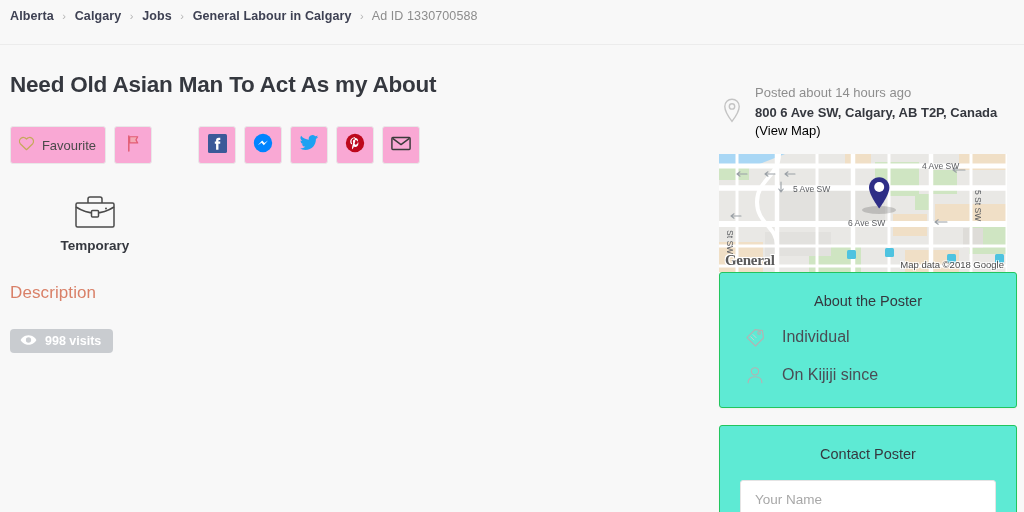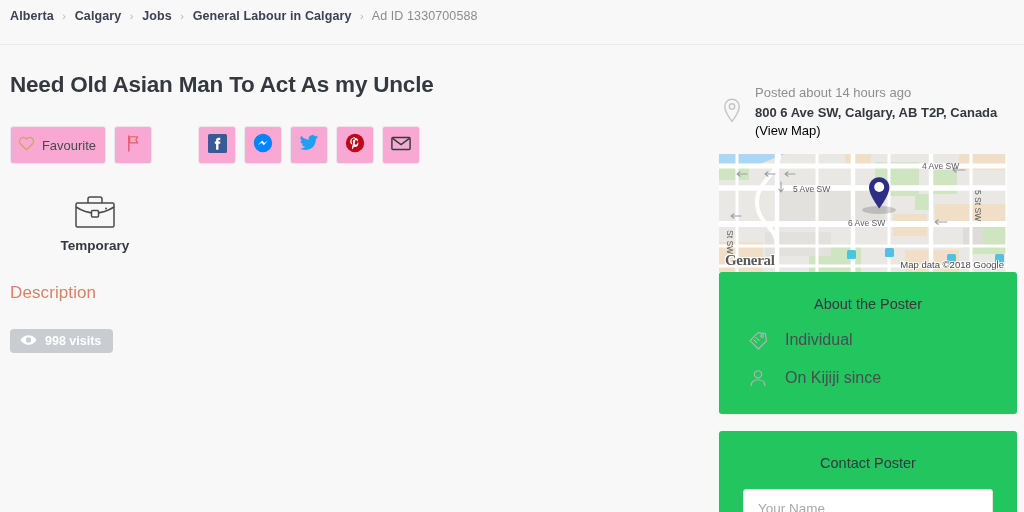--- a/index.html
+++ b/index.html
@@ -208,22 +208,22 @@
     bottom: 2px;
     font-size: 9.5px;
     color: #4b4b4b;
     text-shadow:
       -1px -1px 0 rgba(255,255,255,.9), 1px -1px 0 rgba(255,255,255,.9),
       -1px  1px 0 rgba(255,255,255,.9), 1px  1px 0 rgba(255,255,255,.9);
   }
 
   
   .card {
-    background: #22c55e;
-    border: 4px solid #22c55e;
+    background: #5eead4;
+    border: 1px solid #22c55e;
     border-radius: 3px;
     box-shadow: 0 1px 2px rgba(0,0,0,.04);
   }
   .card-poster { padding: 20px 20px 22px; }
   .card-title {
     text-align: center;
     font-size: 14.5px;
     color: #35383f;
     font-weight: 400;
   }
@@ -271,21 +271,21 @@
     <a class="crumb-link">Jobs</a>
     <span class="crumb-sep">›</span>
     <a class="crumb-link">General Labour in Calgary</a>
     <span class="crumb-sep">›</span>
     <span class="crumb-current">Ad ID 1330700588</span>
   </nav>
   <div class="breadcrumb-divider"></div>
 
   <div class="main">
 
-    <h1 class="ad-title">Need Old Asian Man To Act As my Uncle</h1>
+    <h1 class="ad-title">Need Old Asian Man To Act As my About</h1>
 
     
     <div class="actions">
 
       <div class="btn btn-fav">
         <span>
           <svg width="17" height="16" viewBox="0 0 24 22">
             <path d="M12 20.5 3.2 12A5.2 5.2 0 0 1 12 5.4 5.2 5.2 0 0 1 20.8 12Z" fill="none" stroke="#c5a95a" stroke-width="1.7" stroke-linejoin="round"></path>
           </svg>
         </span>

